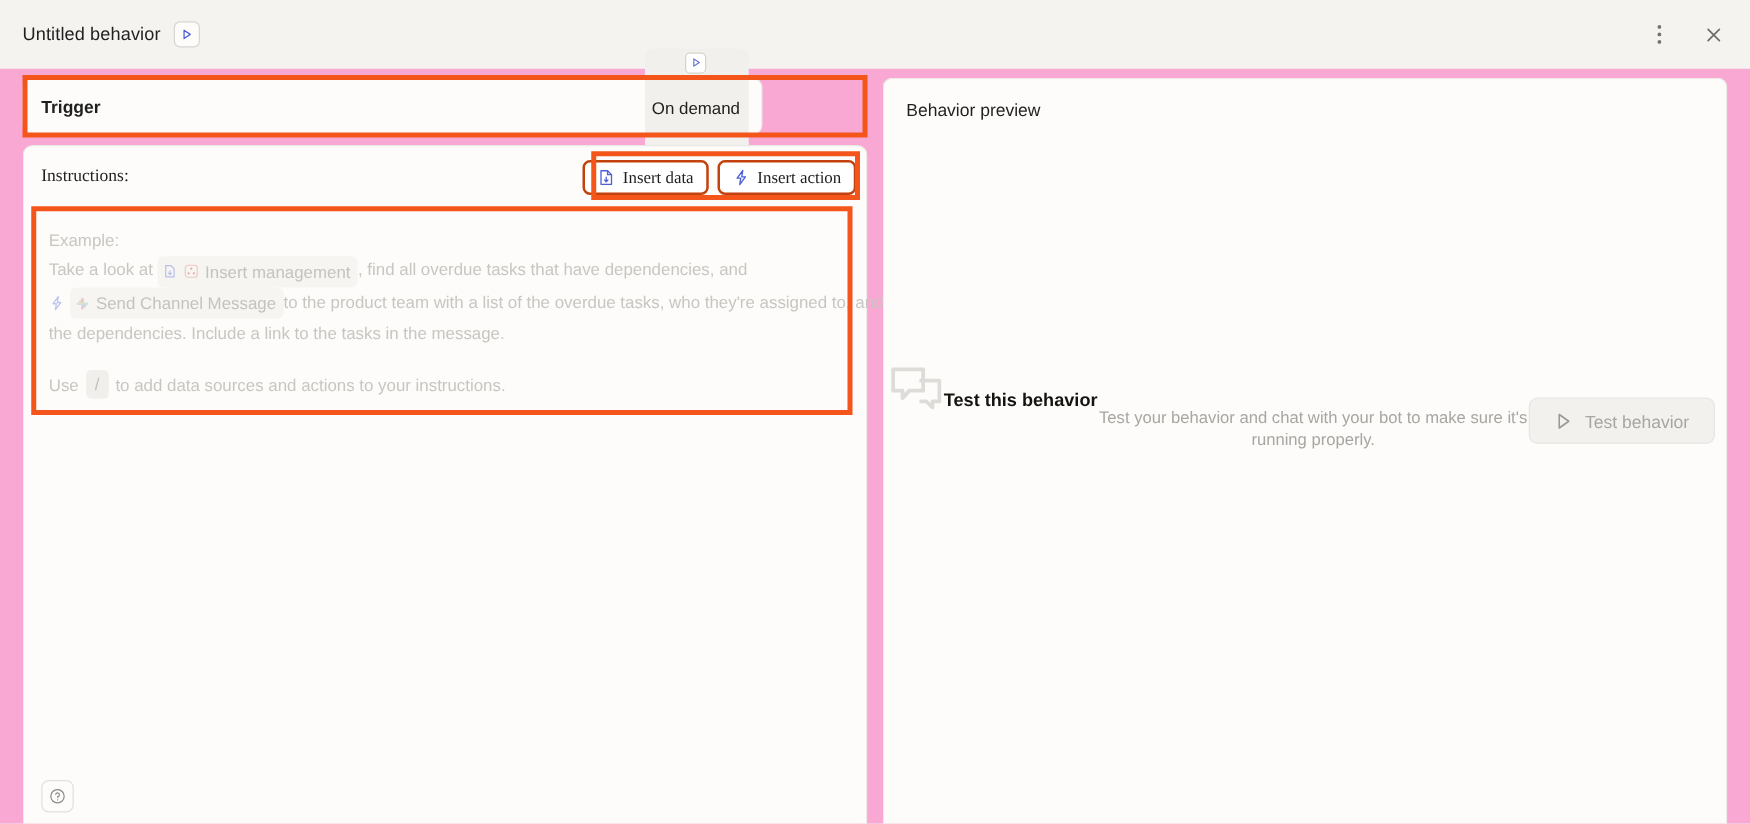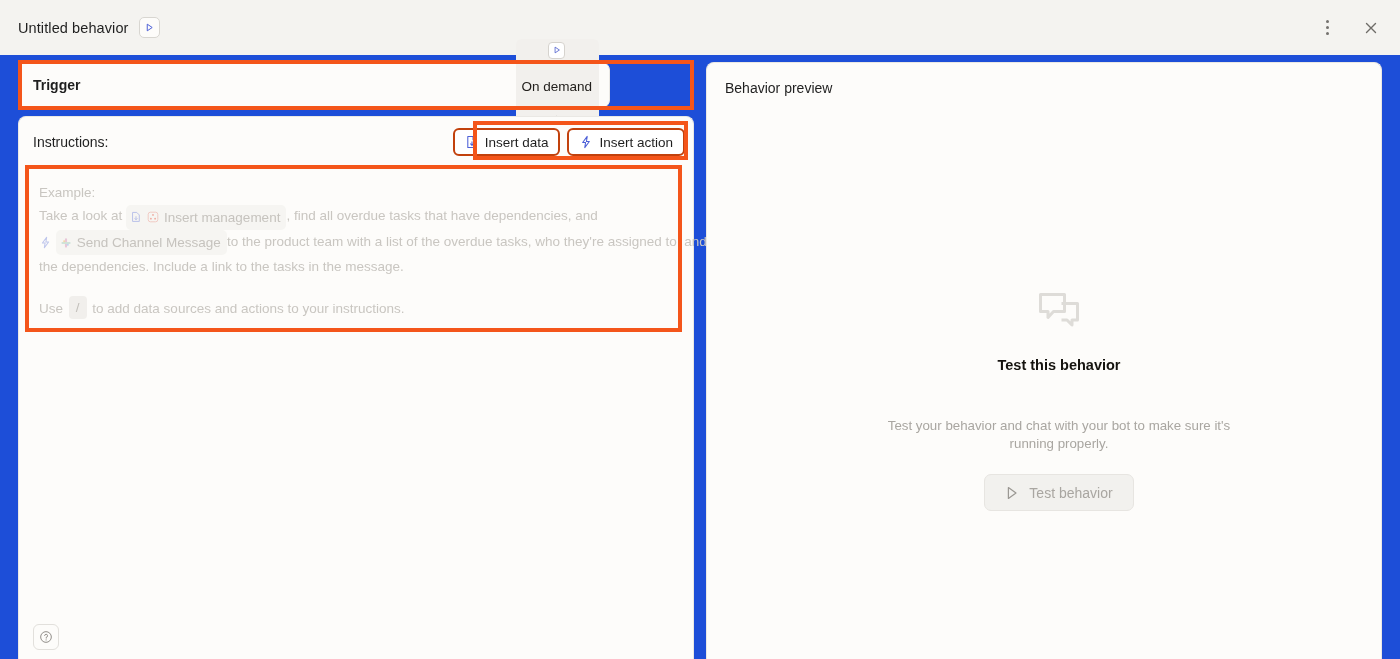--- a/index.html
+++ b/index.html
@@ -6,21 +6,21 @@
   html, body {
     margin: 0; padding: 0;
     width: 1400px; height: 659px;
     background: #F4F3F0;
     font-family: "Liberation Sans", sans-serif;
     overflow: hidden;
   }
   .app {
     position: relative;
     width: 1400px; height: 659px;
-    background: #1d4ed8;
+    background: #f9a8d4;
   }
 
   
   .header {
     position: absolute; top: 0; left: 0;
     width: 1400px; height: 55px;
     background: #F4F3F0;
     display: flex; align-items: center;
   }
   .header-left {
@@ -82,21 +82,21 @@
     width: 17px; height: 17px;
     border: 1px solid #D6D3CE; border-radius: 4px;
     background: #FFFFFF;
     display: flex; align-items: center; justify-content: center;
   }
   .chip-text { font-size: 13.5px; color: #23201D; }
 
   .instr-header {
     position: absolute; left: 0; top: 0;
     width: 674px; height: 50px;
-    display: flex; align-items: center;
+    display: flex; align-items: center; font-family: Liberation Serif, serif;
   }
   .instr-label {
     margin-left: 14px; font-size: 14px; color: #1F1F1F;
   }
   .instr-btns {
     margin-left: auto; margin-right: 8px;
     display: flex; align-items: center; gap: 7px;
   }
   .ins-btn {
     display: flex; align-items: center; gap: 6px;
@@ -154,23 +154,23 @@
     background: #FDFCFA;
     border: 1px solid #EAE8E4;
     border-bottom: none;
     border-radius: 8px 8px 0 0;
   }
   .preview-title {
     position: absolute; left: 18px; top: 17px;
     font-size: 14px; color: #1F1F1F;
   }
   .empty-state {
-    position: absolute; left: 15px; top: 228px;
+    position: absolute; left: 4px; top: 228px;
     width: 674px;
-    display: flex; flex-direction: column; align-items: center;
+    display: flex; flex-direction: row; align-items: center;
   }
   .empty-icon { margin-bottom: 20px; }
   .empty-title {
     font-size: 14.5px; font-weight: 700; color: #15130F;
     margin-bottom: 10px;
   }
   .empty-desc {
     width: 345px; text-align: center;
     font-size: 13.3px; color: #A9A6A1; line-height: 17.5px; margin-top: 34px;
   }

